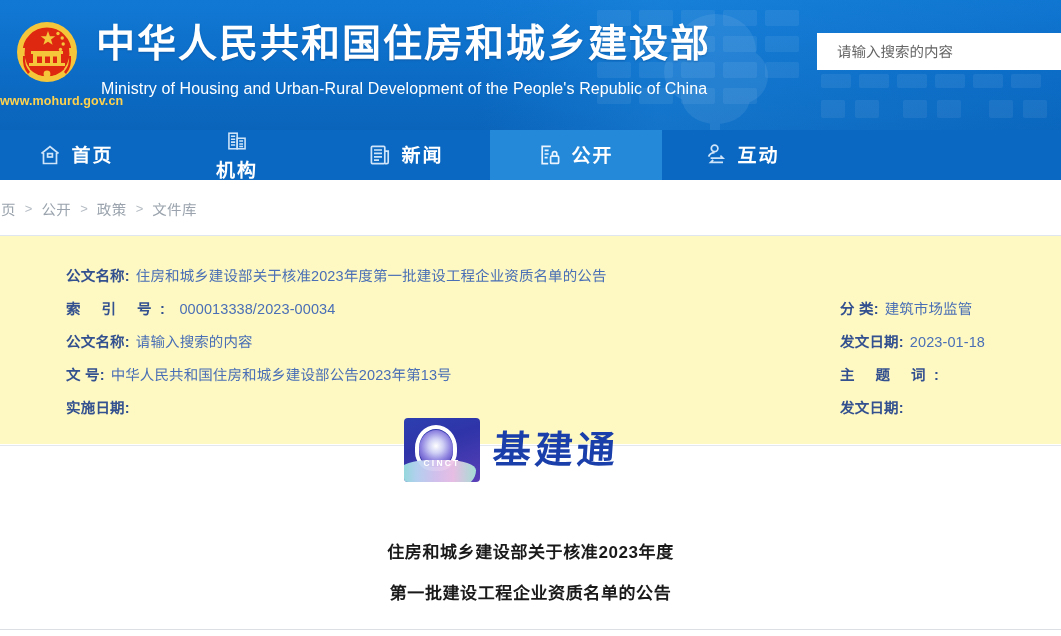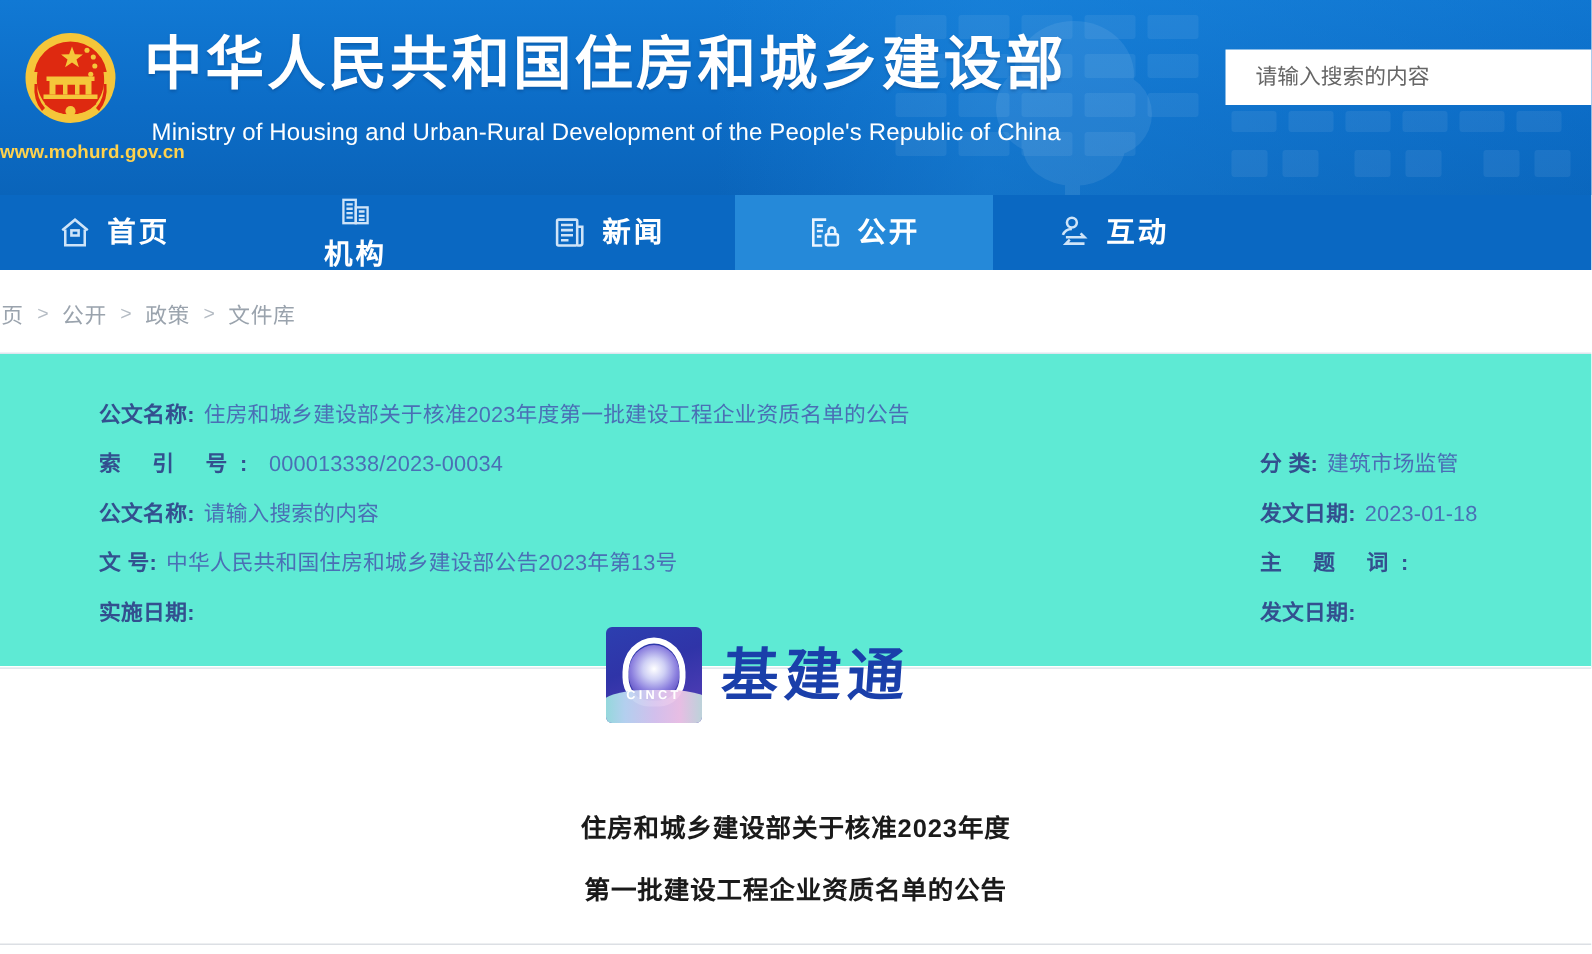--- a/index.html
+++ b/index.html
@@ -95,21 +95,21 @@
     display:flex;align-items:center;gap:9px;white-space:nowrap;
   }
   .crumb{
     font-size:14.5px;color:#9aa3ad;letter-spacing:.4px;cursor:pointer;
   }
   .crumb-sep{font-size:13px;color:#b5bcc4;}
 
   
   .meta{
     position:relative;width:1061px;height:209px;
-    background:#5eead4;box-sizing:border-box;
+    background:#fef9c3;box-sizing:border-box;
     border-bottom:1px solid #ffffff;
   }
   .meta-col{position:absolute;top:0;}
   .meta-left{left:66px;top:28px;}
   .meta-right{left:840px;top:61px;}
   .meta-row{
     display:flex;align-items:baseline;margin-bottom:12px;height:21px;
     white-space:nowrap;
   }
   .meta-label{
@@ -120,21 +120,21 @@
   .meta-value{
     font-size:14.5px;color:#4a6fb5;margin-left:6px;letter-spacing:.1px;
   }
 
   
   .wm{
     position:absolute;left:404px;top:418px;
     display:flex;align-items:center;gap:13px;z-index:5;
   }
   .wm-badge{
-    position:relative;width:64px;height:64px;border-radius:4px;
+    position:relative;width:76px;height:64px;border-radius:4px;
     overflow:hidden;
     background:linear-gradient(160deg,#2c3fb0 0%,#2f34a8 40%,#5a3fb8 100%);
   }
   .wm-badge .ring{
     position:absolute;left:11px;top:7px;width:42px;height:46px;
     border:4px solid #ffffff;border-radius:50% 50% 42% 42%;
     box-sizing:border-box;
   }
   .wm-badge .glow{
     position:absolute;left:15px;top:12px;width:34px;height:38px;

